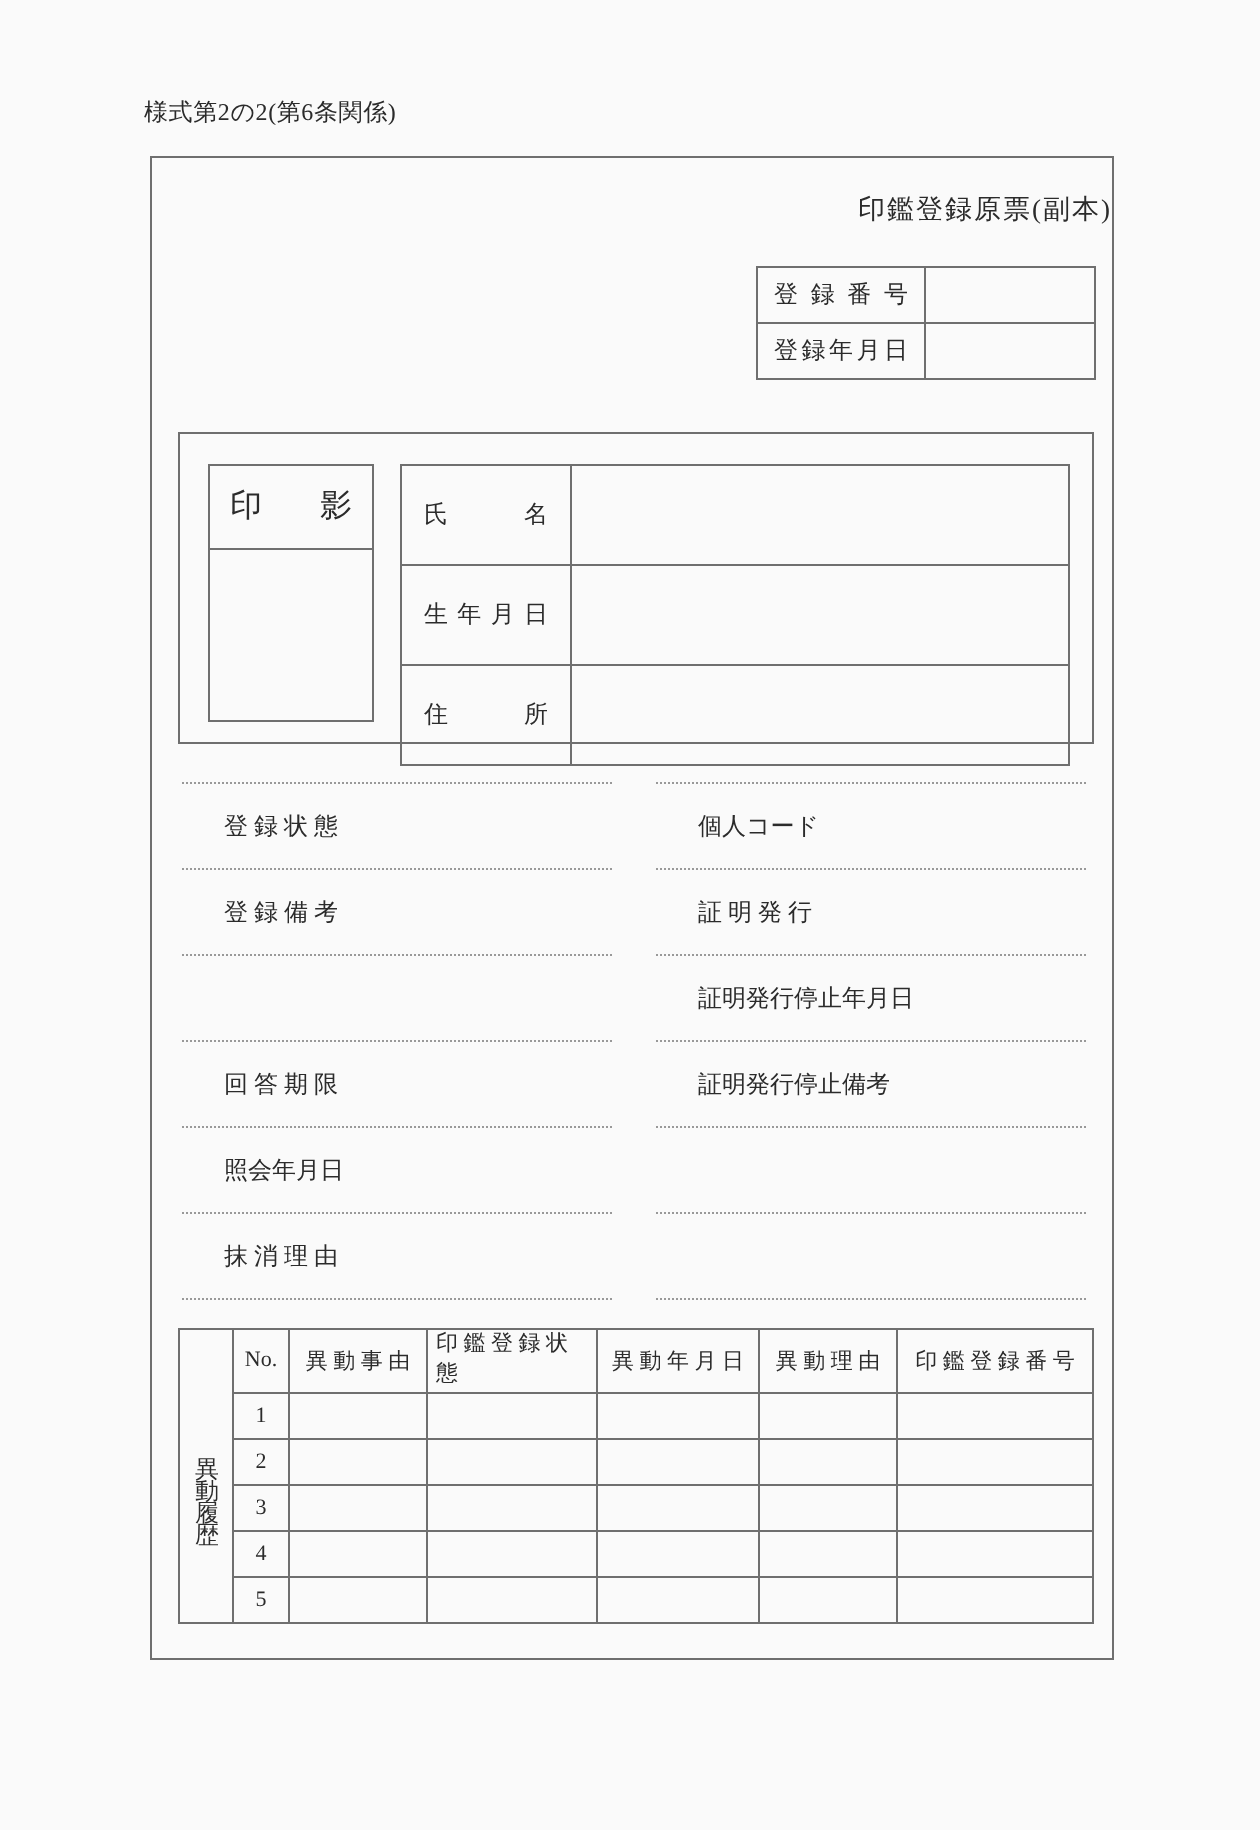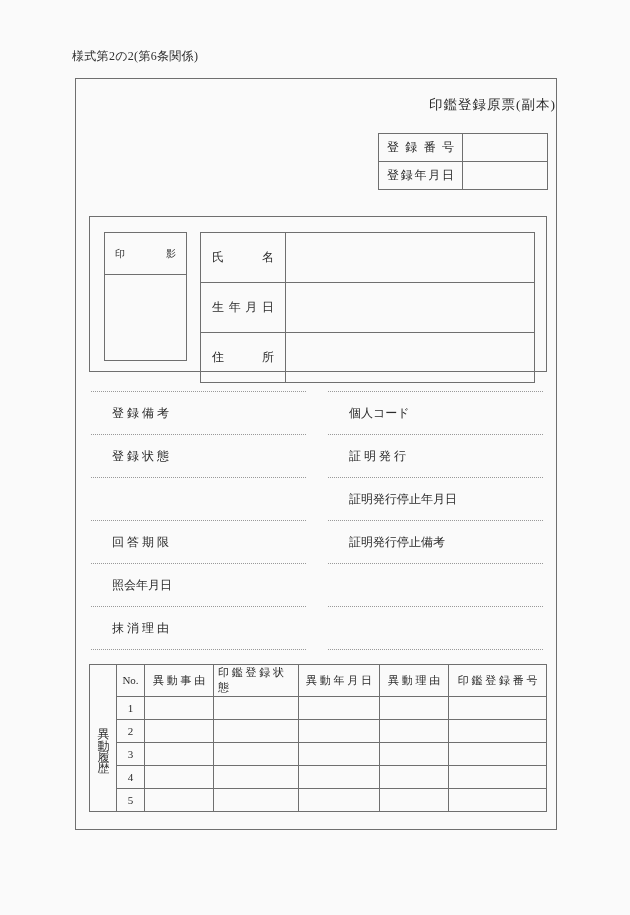--- a/index.html
+++ b/index.html
@@ -49,21 +49,21 @@
     border:1px solid var(--line,#6f6f6f);
   }
   .seal-box {
     position:absolute; left:14px; top:15px;
     width:83px; height:129px;
     border:1px solid var(--line,#6f6f6f);
   }
   .seal-label {
     height:42px; line-height:42px;
     border-bottom:1px solid var(--line,#6f6f6f);
-    padding:0 10px; font-size:10px;
+    padding:0 10px; font-size:16px;
   }
   .seal-area { height:86px; }
 
   .info-table {
     position:absolute; left:110px; top:15px; width:335px;
     border-collapse:collapse; table-layout:fixed;
   }
   .info-table td {
     border:1px solid var(--line,#6f6f6f);
     height:43px; font-size:12px;
@@ -148,22 +148,22 @@
         </tr>
         <tr>
           <td class="lbl jc">住所</td>
           <td></td>
         </tr>
       </tbody>
         </table>
     </div>
 
     <div class="dot-col dot-col-left">
+      <div class="dot-row"><span>登 録 状 態</span></div>
       <div class="dot-row"><span>登 録 備 考</span></div>
-      <div class="dot-row"><span>登 録 状 態</span></div>
       <div class="dot-row"><span></span></div>
       <div class="dot-row"><span>回 答 期 限</span></div>
       <div class="dot-row"><span>照会年月日</span></div>
       <div class="dot-row"><span>抹 消 理 由</span></div>
     </div>
 
     <div class="dot-col dot-col-right">
       <div class="dot-row"><span>個人コード</span></div>
       <div class="dot-row"><span>証 明 発 行</span></div>
       <div class="dot-row"><span>証明発行停止年月日</span></div>

